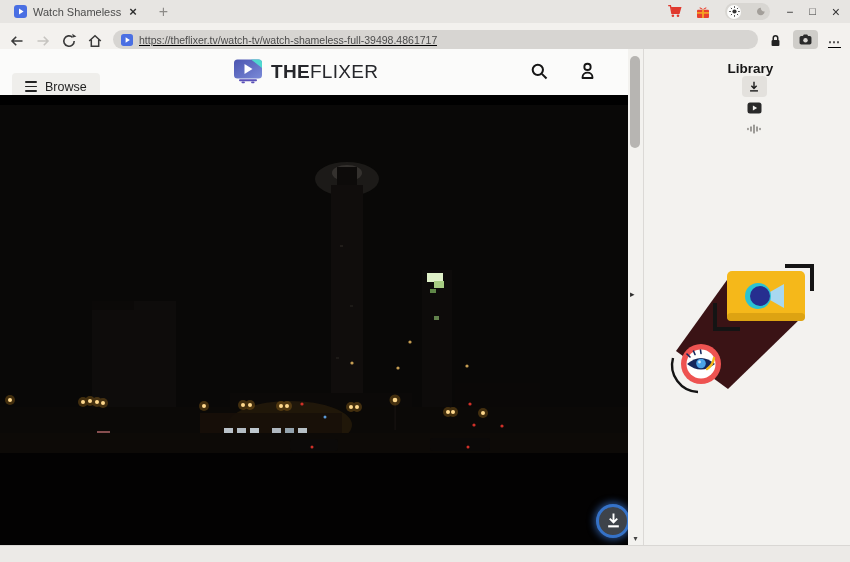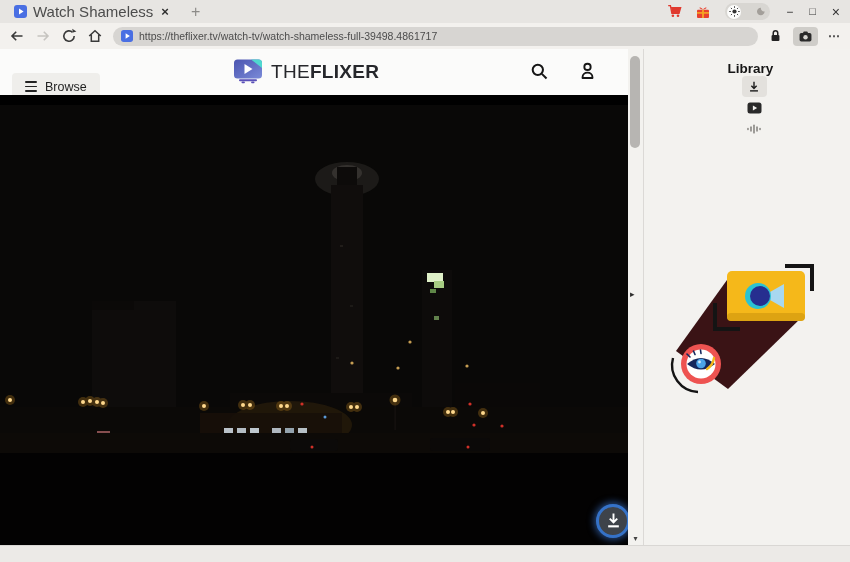--- a/index.html
+++ b/index.html
@@ -3,54 +3,54 @@
 <meta charset="utf-8">
 <style>
   * { margin:0; padding:0; box-sizing:border-box; }
   html,body { width:850px; height:562px; background:#e8e6e3; font-family:"Liberation Sans", sans-serif; }
   .window { position:relative; width:850px; height:562px; background:#e8e6e3; overflow:hidden;
             box-shadow: inset 0 0 0 1px #aebdc3; }
 
   
   .titlebar { height:23px; display:flex; align-items:center; padding:0 10px 0 10px; background:#e7e5e2; }
   .tab { display:flex; align-items:center; gap:6px; padding:0 4px; height:23px; cursor:default; }
-  .tab-title { font-size:15px; color:#4c4c4c; }
+  .tab-title { font-size:11px; color:#4c4c4c; }
   .tab-close { font-size:13px; color:#2f2f2f; font-weight:bold; line-height:1; padding:0 2px; }
   .new-tab { font-size:16px; color:#8d8b88; margin-left:12px; line-height:1; padding:0 4px; }
   .tb-spacer { flex:1; }
   .tb-icon { width:17px; height:17px; margin-left:11px; display:flex; align-items:center; justify-content:center; }
   .theme-toggle { width:45px; height:17px; background:#d8d6d2; border-radius:9px; margin-left:14px;
                   display:flex; align-items:center; justify-content:space-between; padding:0 2px; }
   .theme-knob { width:14px; height:14px; border-radius:50%; background:#fcfcfb; display:flex; align-items:center; justify-content:center; }
   .win-btn { font-size:12px; color:#333; margin-left:16px; line-height:1; }
   .win-btn.max { font-size:11px; }
   .win-btn.close { font-size:14px; }
 
   
-  .navbar { height:26px; display:flex; align-items:center; padding:0 9px; gap:10px; background:#f3f1ee; }
+  .navbar { height:26px; display:flex; align-items:flex-end; padding:0 9px; gap:10px; background:#f3f1ee;text-decoration:underline; }
   .nav-icon { width:16px; height:16px; flex:none; }
   .url-bar { flex:1; height:19px; background:#d7d5d2; border-radius:10px; display:flex; align-items:center;
              gap:6px; padding:0 8px; overflow:hidden; }
   .url-text { font-size:10.5px; color:#4c4c4c; white-space:nowrap; overflow:hidden; }
   .cam-box { width:25px; height:19px; background:#cfcdc9; border-radius:4px; display:flex; align-items:center; justify-content:center; }
   .dots { font-size:12px; color:#3f3f3f; letter-spacing:1px; font-weight:bold; }
 
   
   .content { display:flex; height:496px; }
   .browser-pane { position:relative; width:643px; background:#fbfbfa; }
   .page-header { position:relative; height:46px; background:#fbfbfa; }
   .browse-btn { position:absolute; left:12px; top:24px; height:27px; padding:0 13px; background:#efeeeb;
                 border-radius:4px; display:flex; align-items:center; gap:8px; }
   .hamburger { display:flex; flex-direction:column; gap:2.5px; }
   .hamburger i { display:block; width:12px; height:1.8px; background:#222; border-radius:1px; }
   .browse-label { font-size:12.5px; color:#1f1f1f; font-weight:500; }
   .logo { position:absolute; left:233px; top:10px; display:flex; align-items:center; gap:8px; }
   .logo-text { font-size:19px; color:#26272b; letter-spacing:0.3px; }
-  .logo-text .thin { font-weight:400; }
-  .logo-text .bold { font-weight:700;text-align:right; }
+  .logo-text .thin { font-weight:700; }
+  .logo-text .bold { font-weight:400;text-align:right; }
   .hdr-search { position:absolute; left:530px; top:13px; }
   .hdr-user { position:absolute; left:578px; top:12px; }
 
   .video { position:absolute; left:0; top:46px; width:628px; height:450px; background:#000; overflow:hidden; }
   .dl-float { position:absolute; left:596px; top:409px; width:34px; height:34px; border-radius:50%;
               background:#3e434a; border:3px solid #3572c8; box-shadow:0 0 7px 2px rgba(64,130,230,.55);
               display:flex; align-items:center; justify-content:center; }
 
   .page-scrollbar { position:absolute; right:0; top:0; width:15px; height:496px; background:#f3f2ef; }
   .scroll-thumb { position:absolute; left:2px; top:7px; width:10px; height:92px; background:#b7b5b2; border-radius:5px; }

